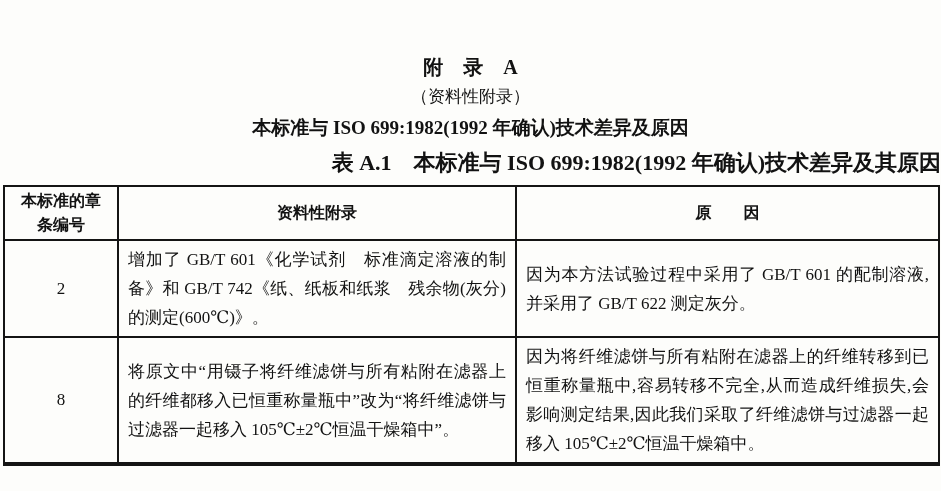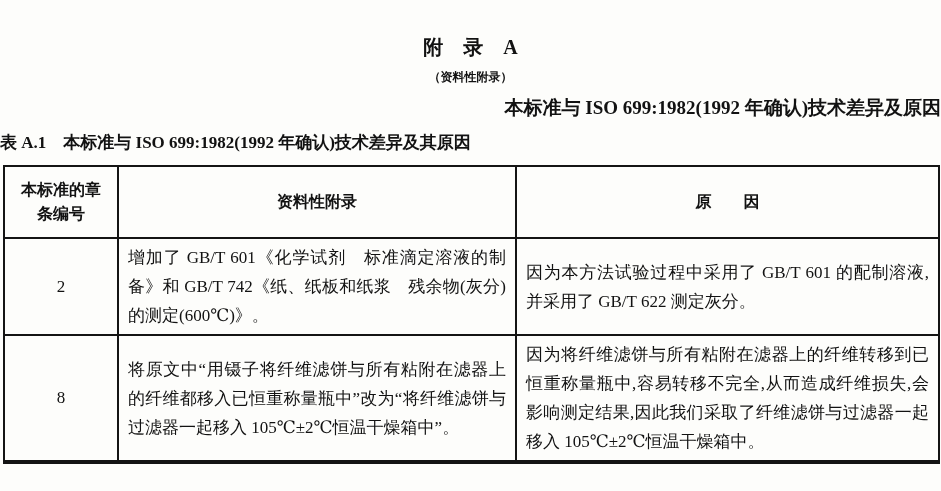--- a/index.html
+++ b/index.html
@@ -5,46 +5,46 @@
     html, body { margin: 0; padding: 0; }
     body {
       width: 941px; height: 491px;
       background: #fdfdfb;
       color: #121212;
       font-family: "Liberation Serif", "DejaVu Serif", serif;
       overflow: hidden;
     }
     .page { position: relative; width: 941px; height: 491px; }
 
-    .head { text-align: center; padding-top: 36px; }
+    .head { text-align: center; padding-top: 56px; }
     .t1 { font-weight: bold; font-size: 20px; line-height: 22px; margin: 0; }
-    .t2 { font-weight: bold; font-size: 12px; line-height: 22px; margin: 8px 0 0; }
-    .t3 { font-weight: bold; font-size: 19px; line-height: 24px; margin: 8px 0 0; text-align: right; }
+    .t2 { font-weight: normal; font-size: 17px; line-height: 22px; margin: 8px 0 0; }
+    .t3 { font-weight: bold; font-size: 19px; line-height: 24px; margin: 8px 0 0; }
 
     .intro {
       font-size: 17px; line-height: 22px;
       margin: 24px 10px 0 10px;
       text-indent: 2em; text-align: left;
     }
     .caption {
-      font-weight: bold; font-size: 17px; line-height: 22px;
-      text-align: left; margin: 12px 0 11px;
+      font-weight: bold; font-size: 22px; line-height: 22px;
+      text-align: right; margin: 12px 0 11px;
     }
 
     table.diff {
       border-collapse: collapse; table-layout: fixed;
       margin-left: 3px; width: 935px;
       border: 2px solid #141414;
       border-bottom-width: 4px;
     }
     col.c1 { width: 114px; }
     col.c2 { width: 398px; }
     col.c3 { width: 423px; }
     th, td { border: 2px solid #141414; }
-    thead tr { height: 72px; }
+    thead tr { height: 54px; }
     tr.r1 { height: 96px; }
     tr.r2 { height: 114px; }
     th {
       font-weight: bold; font-size: 16px; line-height: 24px;
       text-align: center; vertical-align: middle; padding: 2px;
     }
     .hwrap { display: inline-block; max-width: 88px; }
     td.clause {
       font-size: 17px; text-align: center; vertical-align: middle;
     }

